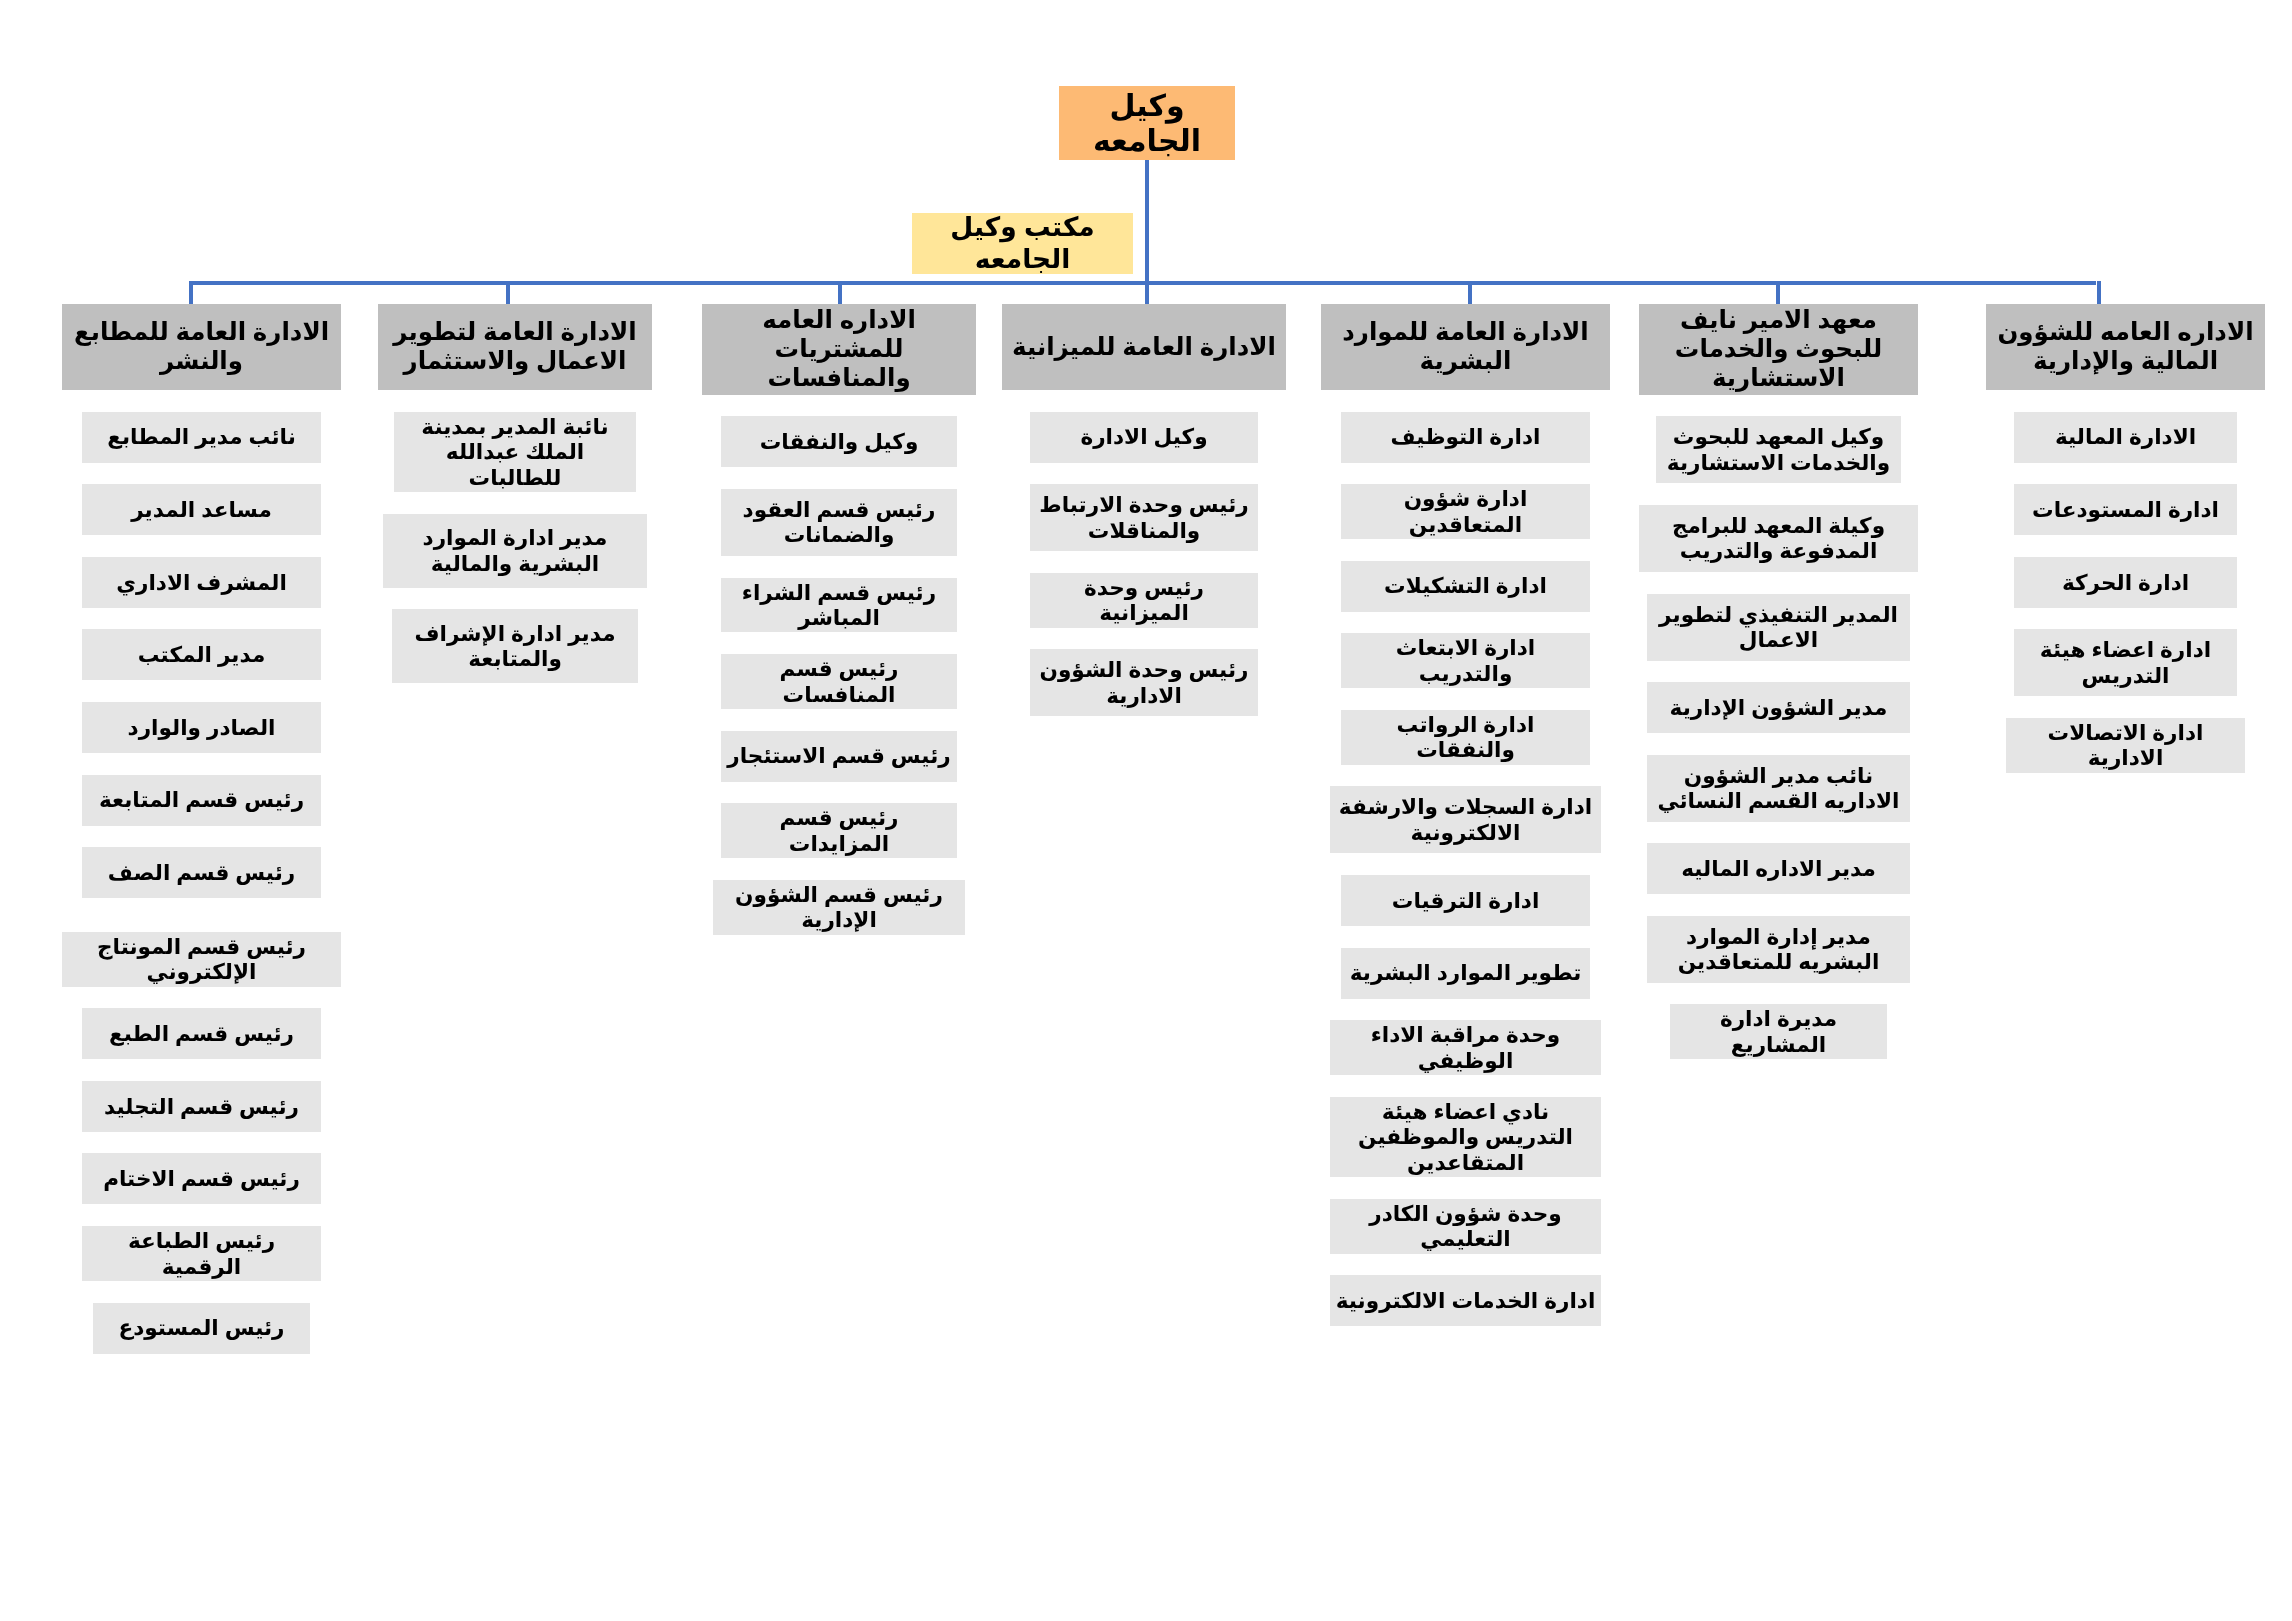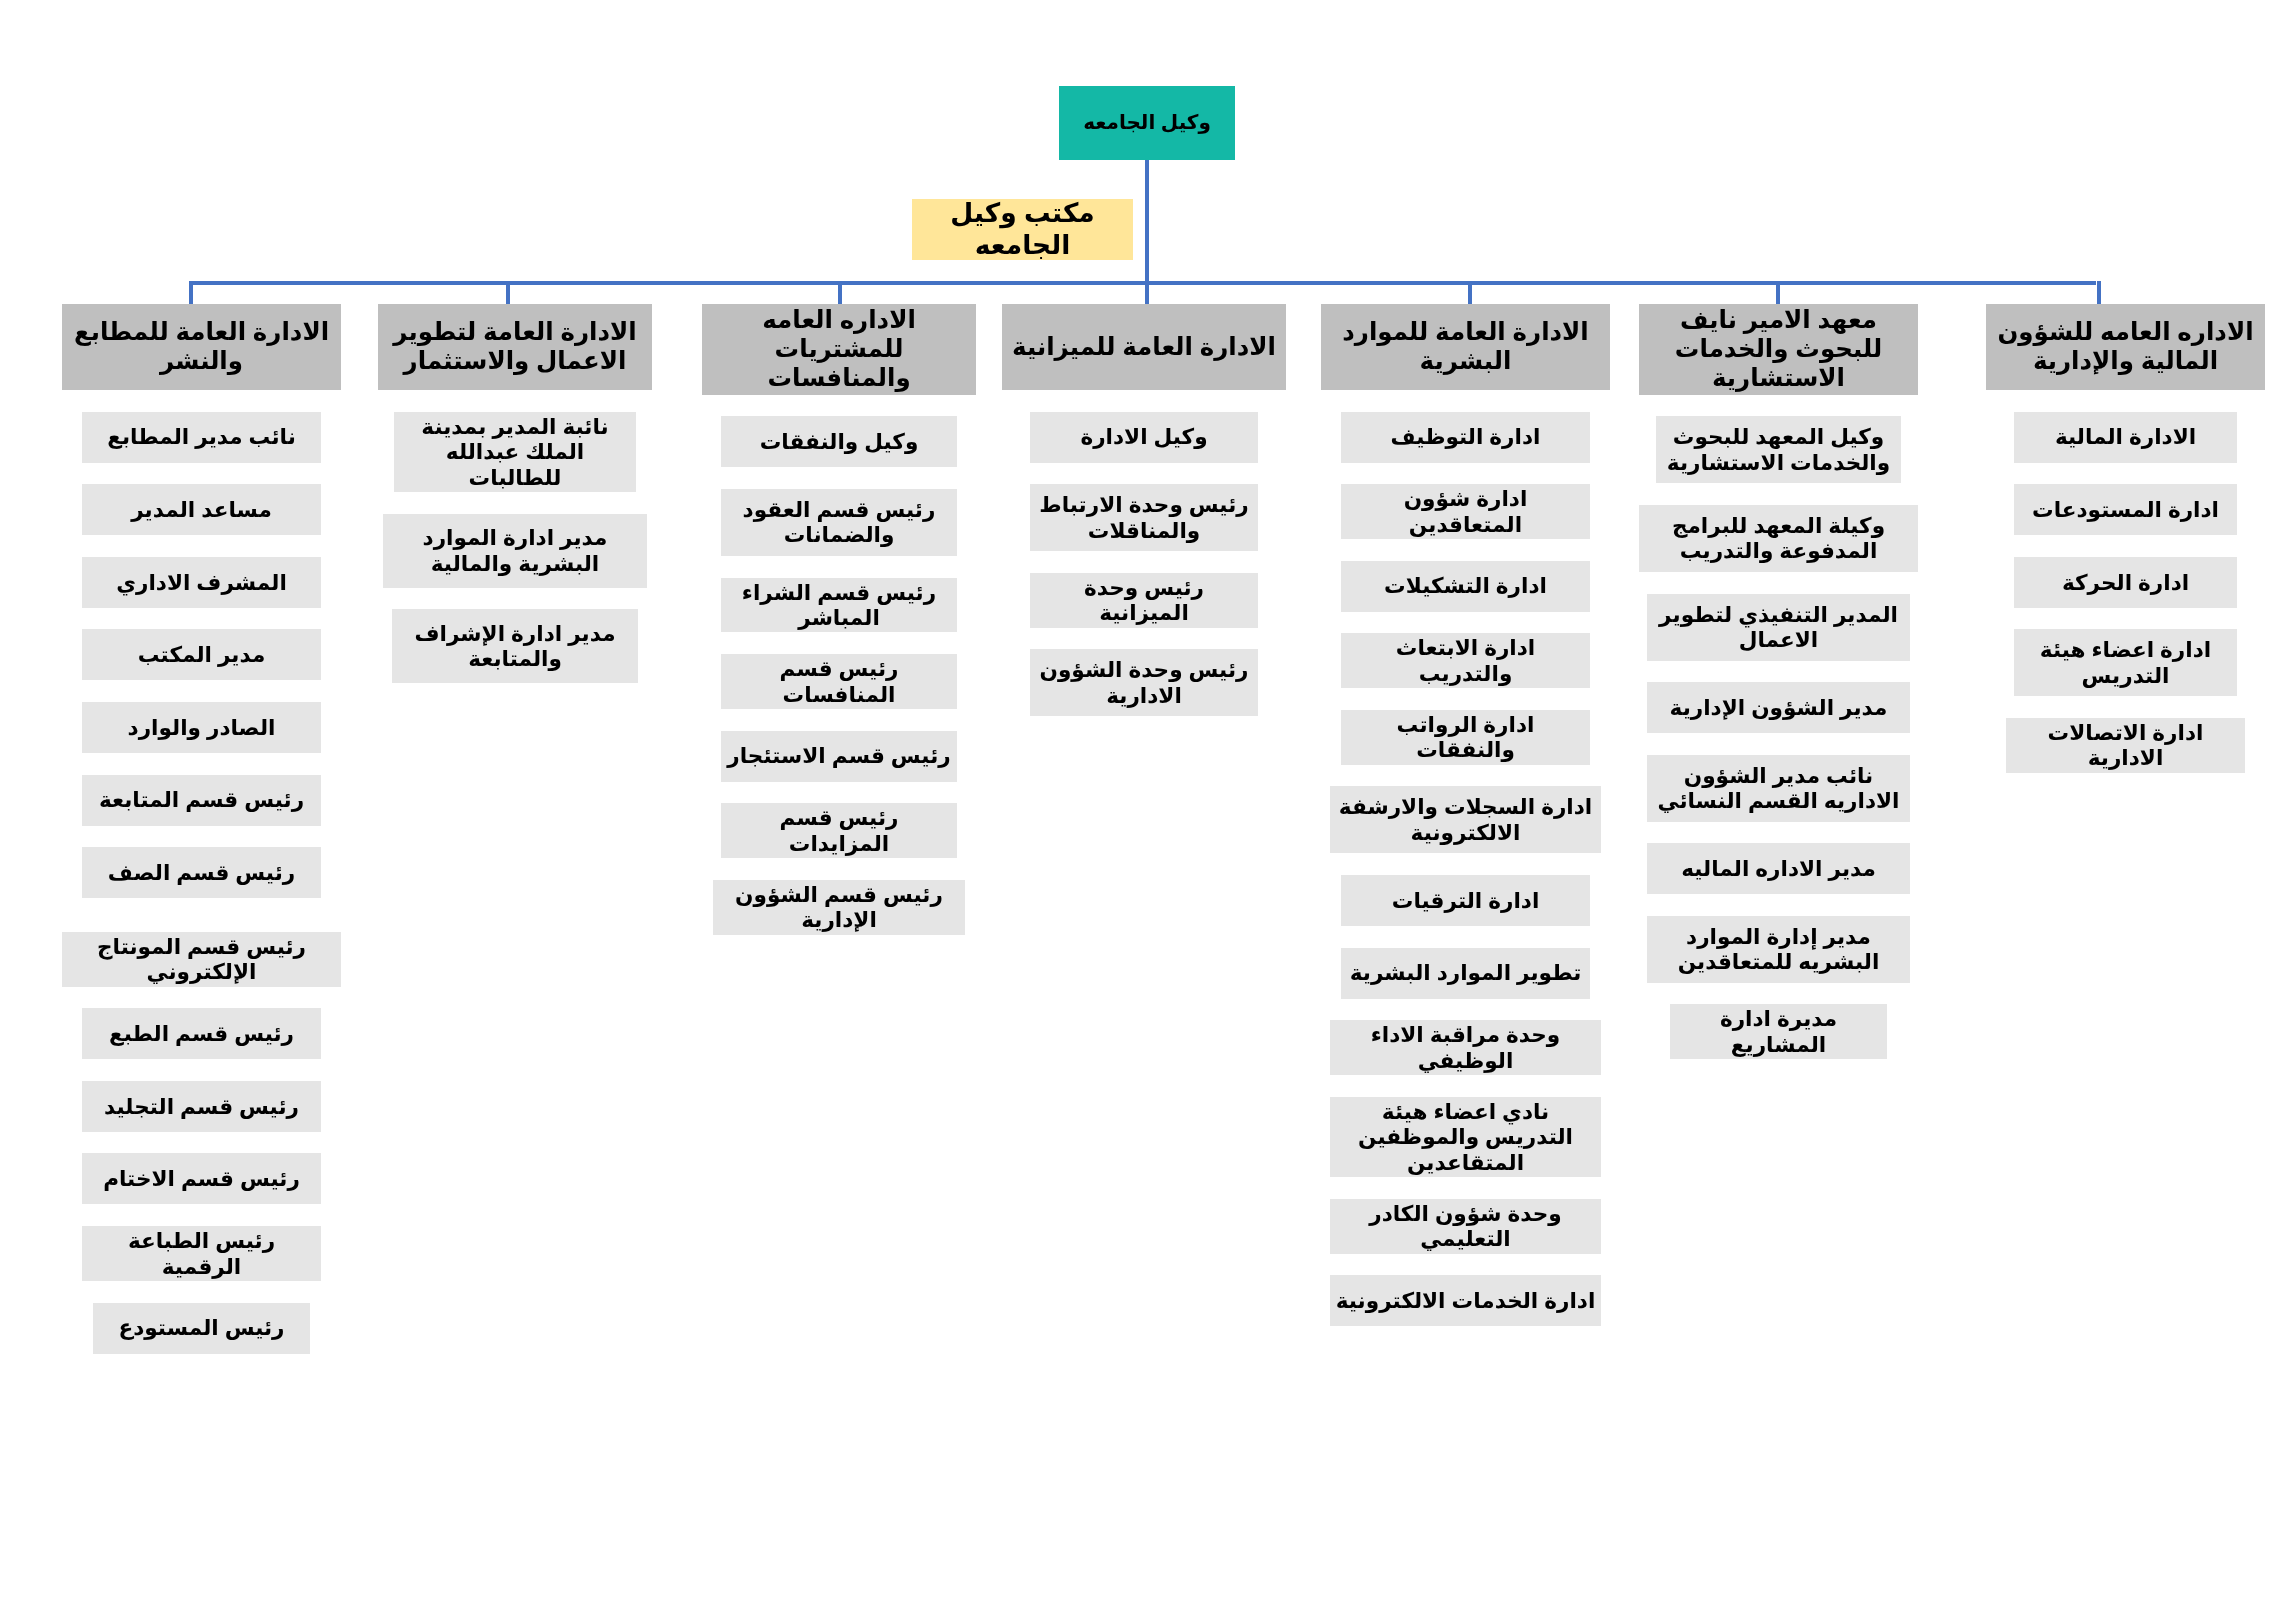--- a/index.html
+++ b/index.html
@@ -30,22 +30,22 @@
     text-align: center;
     font-weight: 700;
     color: #000000;
     line-height: 1.18;
     padding: 2px 5.9px;
     direction: rtl;
     unicode-bidi: isolate;
   }
 
   .node-root {
-    background: #14b8a6;
-    font-size: 20px;
+    background: #fdba74;
+    font-size: 30px;
   }
   .node-office {
     background: #FFE699;
     font-size: 26.5px;
   }
   .node-dept {
     background: #BFBFBF;
     font-size: 24.5px;
   }
   .node-unit {
@@ -90,21 +90,21 @@
 </style>
 </head>
 <body>
 
 <div id="chart-root">
 
   <div class="node node-root" style="left:1059px; top:86px; width:176px; height:74px;">وكيل الجامعه</div>
 
   <div class="line vline" style="left:1145px; top:160px; height:123px;"></div>
 
-  <div class="node node-office" style="left:912px; top:199px; width:221px; height:61px;">مكتب وكيل الجامعه</div>
+  <div class="node node-office" style="left:912px; top:213px; width:221px; height:61px;">مكتب وكيل الجامعه</div>
 
   <div class="line hline" style="left:189px; top:281px; width:1907px;"></div>
 
   <div class="line vline" style="left:189px; top:281px; height:25.5px;"></div>
   <div class="line vline" style="left:506px; top:281px; height:25.5px;"></div>
   <div class="line vline" style="left:838px; top:281px; height:25.5px;"></div>
   <div class="line vline" style="left:1145px; top:281px; height:25.5px;"></div>
   <div class="line vline" style="left:1468px; top:281px; height:25.5px;"></div>
   <div class="line vline" style="left:1776px; top:281px; height:25.5px;"></div>
   <div class="line vline" style="left:2097px; top:281px; height:25.5px;"></div>

